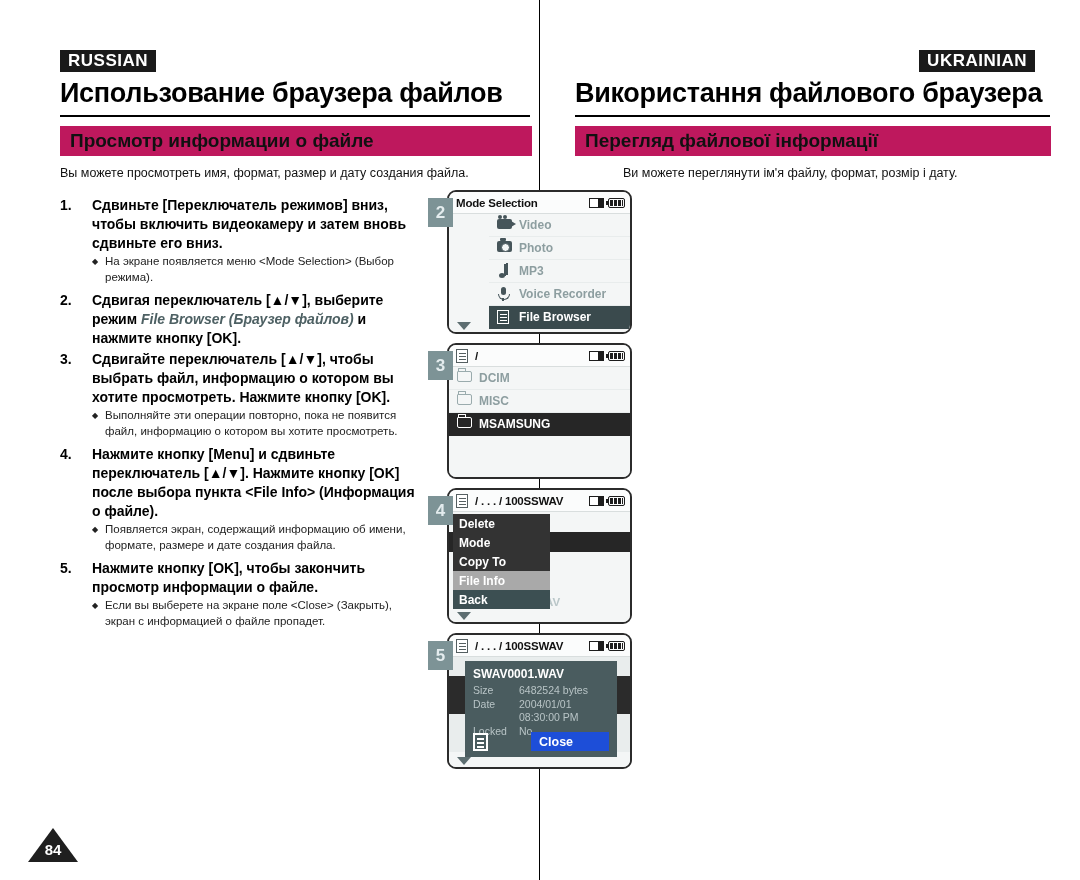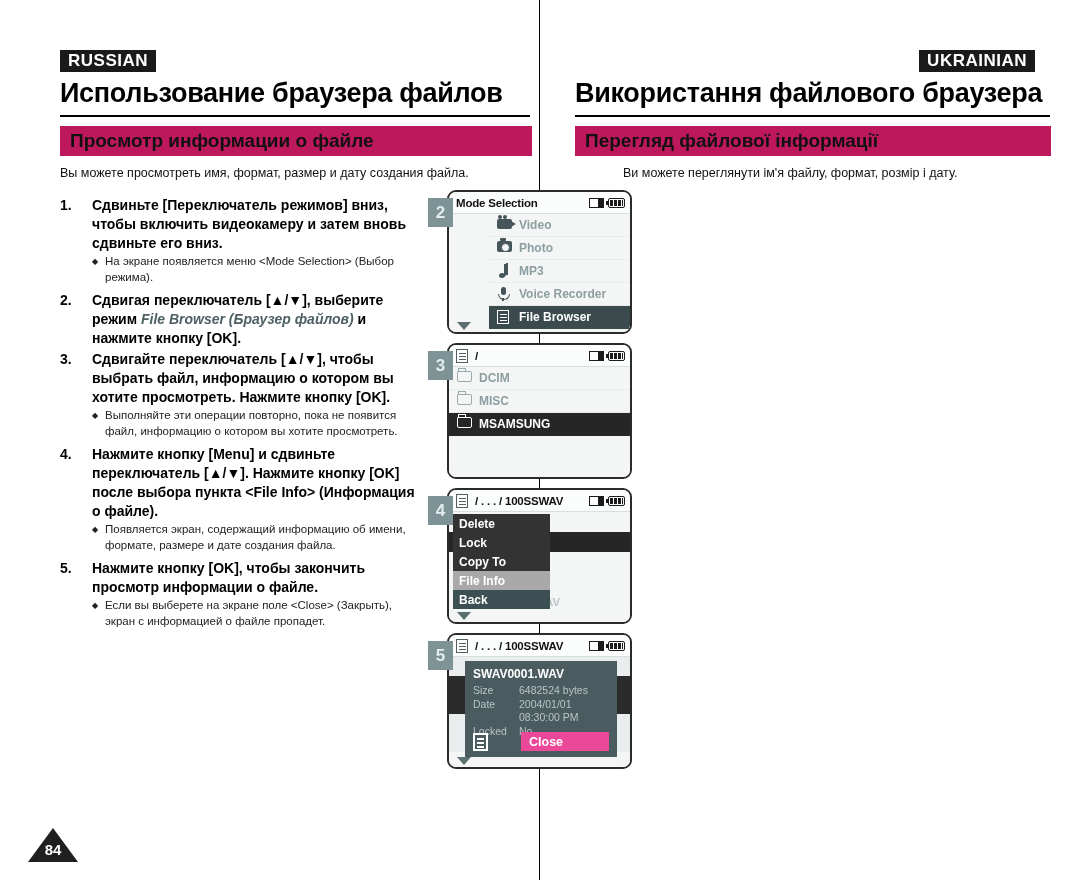--- a/index.html
+++ b/index.html
@@ -282,22 +282,22 @@
   }
   .info-doc-icon {
     width: 15px; height: 18px; border: 2px solid #fff; background: #4a5c5f;
     position: relative;
   }
   .info-doc-icon::after {
     content:""; position:absolute; left:2px; top:3px; width:7px; height:2px;
     background:#fff; box-shadow: 0 4px 0 0 #fff, 0 8px 0 0 #fff;
   }
   .close-btn {
-    margin-left: auto; width: 88px; height: 19px;
-    background: #ec4899; color: #ffffff;
+    margin-left: auto; width: 78px; height: 19px;
+    background: #1d4ed8; color: #ffffff;
     font-size: 12.5px; font-weight: bold;
     display: flex; align-items: center; padding-left: 8px; text-align: center;
   }
 
   
   .ghost-row {
     height: 20px; display:flex; align-items:center; padding-left: 8px;
     font-size: 11.5px; font-weight: bold; color:#b9c6c8;
   }
   .ghost-row.dark { background:#262626; color:#fff; }
@@ -491,21 +491,21 @@
             <div class="ghost-row">
               <span class="g-doc2"></span>
               <span>WAV</span>
             </div>
             <div class="ghost-row">
               <span class="g-doc2"></span>
               <span>SWAV0004.WAV</span>
             </div>
             <div class="menu-pop">
               <div class="menu-item">Delete</div>
-              <div class="menu-item">Lock</div>
+              <div class="menu-item">Mode</div>
               <div class="menu-item">Copy To</div>
               <div class="menu-item highlight">File Info</div>
               <div class="menu-item back">Back</div>
             </div>
             <div class="lcd-scroll-down"></div>
           </div>
         </div>
       </div>
       <div class="screen-block">
         <div class="step-badge">5</div>

